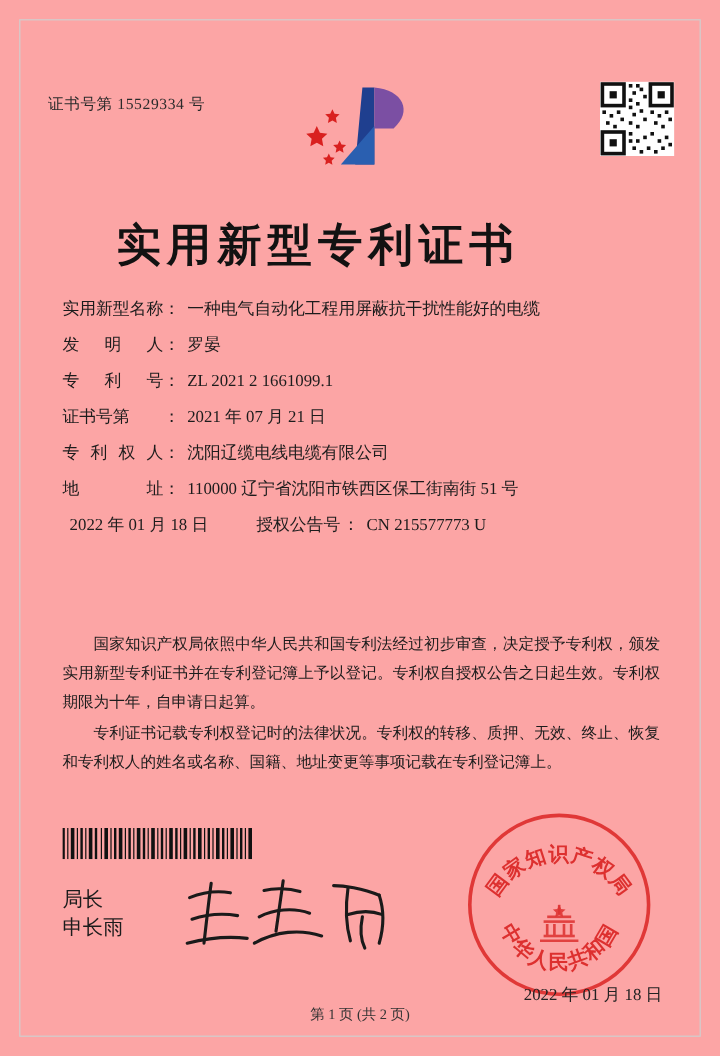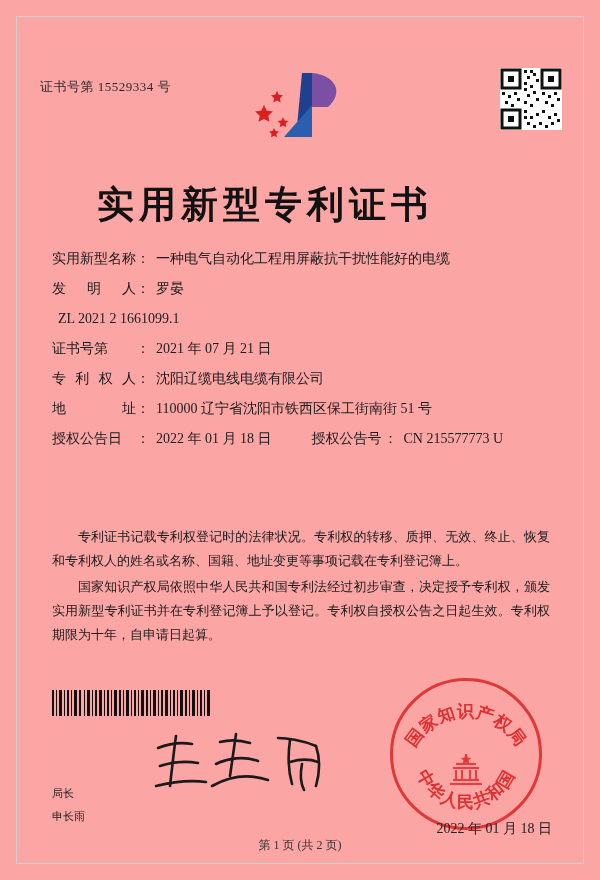--- a/index.html
+++ b/index.html
@@ -145,24 +145,23 @@
     top: 690px;
     width: 160px;
     height: 26px;
   }
 
   
   .sig-block {
     position: absolute;
     left: 52px;
     top: 738px;
-    font-size: 11px;
+    font-size: 17px;
     line-height: 23px;
     color: #1c1c1c;
-    margin-top: 44px;
   }
   .sig-script {
     position: absolute;
     left: 150px;
     top: 728px;
     width: 190px;
     height: 70px;
   }
   .sig-script svg { display: block; }
 
@@ -303,46 +302,46 @@
   <div class="fields">
     <div class="frow">
       <span class="flabel"><span class="label-wide">实用新型名称</span>：</span>
       <span class="fvalue">一种电气自动化工程用屏蔽抗干扰性能好的电缆</span>
     </div>
     <div class="frow">
       <span class="flabel"><span class="label-spread-4">发 明 人</span>：</span>
       <span class="fvalue">罗晏</span>
     </div>
     <div class="frow">
+      <span class="flabel"><span class="label-spread-4">专 利 号</span>：</span>
       <span class="fvalue">ZL 2021 2 1661099.1</span>
     </div>
     <div class="frow">
       <span class="flabel"><span class="label-plain">证书号第</span>：</span>
       <span class="fvalue">2021 年 07 月 21 日</span>
     </div>
     <div class="frow">
       <span class="flabel"><span class="label-spread-4">专 利 权 人</span>：</span>
       <span class="fvalue">沈阳辽缆电线电缆有限公司</span>
     </div>
     <div class="frow">
       <span class="flabel"><span class="label-spread-2">地 址</span>：</span>
       <span class="fvalue">110000 辽宁省沈阳市铁西区保工街南街 51 号</span>
     </div>
     <div class="frow pair">
-      <span class="flabel"><span class="label-plain">授权公告日</span>：</span>
       <span class="fvalue">2022 年 01 月 18 日</span>
       <span class="flabel">授权公告号</span>
       <span style="margin-left:2px;">：</span>
       <span class="fvalue">CN 215577773 U</span>
     </div>
   </div>
 
   <div class="paras">
+    <p>国家知识产权局依照中华人民共和国专利法经过初步审查，决定授予专利权，颁发实用新型专利证书并在专利登记簿上予以登记。专利权自授权公告之日起生效。专利权期限为十年，自申请日起算。</p>
     <p>专利证书记载专利权登记时的法律状况。专利权的转移、质押、无效、终止、恢复和专利权人的姓名或名称、国籍、地址变更等事项记载在专利登记簿上。</p>
-    <p>国家知识产权局依照中华人民共和国专利法经过初步审查，决定授予专利权，颁发实用新型专利证书并在专利登记簿上予以登记。专利权自授权公告之日起生效。专利权期限为十年，自申请日起算。</p>
   </div>
 
   <div class="barcode">
     <svg width="160" height="26" viewBox="0 0 160 26">
       <g fill="#111">
         <rect x="0" y="0" width="2" height="26"></rect>
           <rect x="4" y="0" width="1" height="26"></rect>
         <rect x="7" y="0" width="3" height="26"></rect>
           <rect x="12" y="0" width="1" height="26"></rect>
         <rect x="15" y="0" width="2" height="26"></rect>

